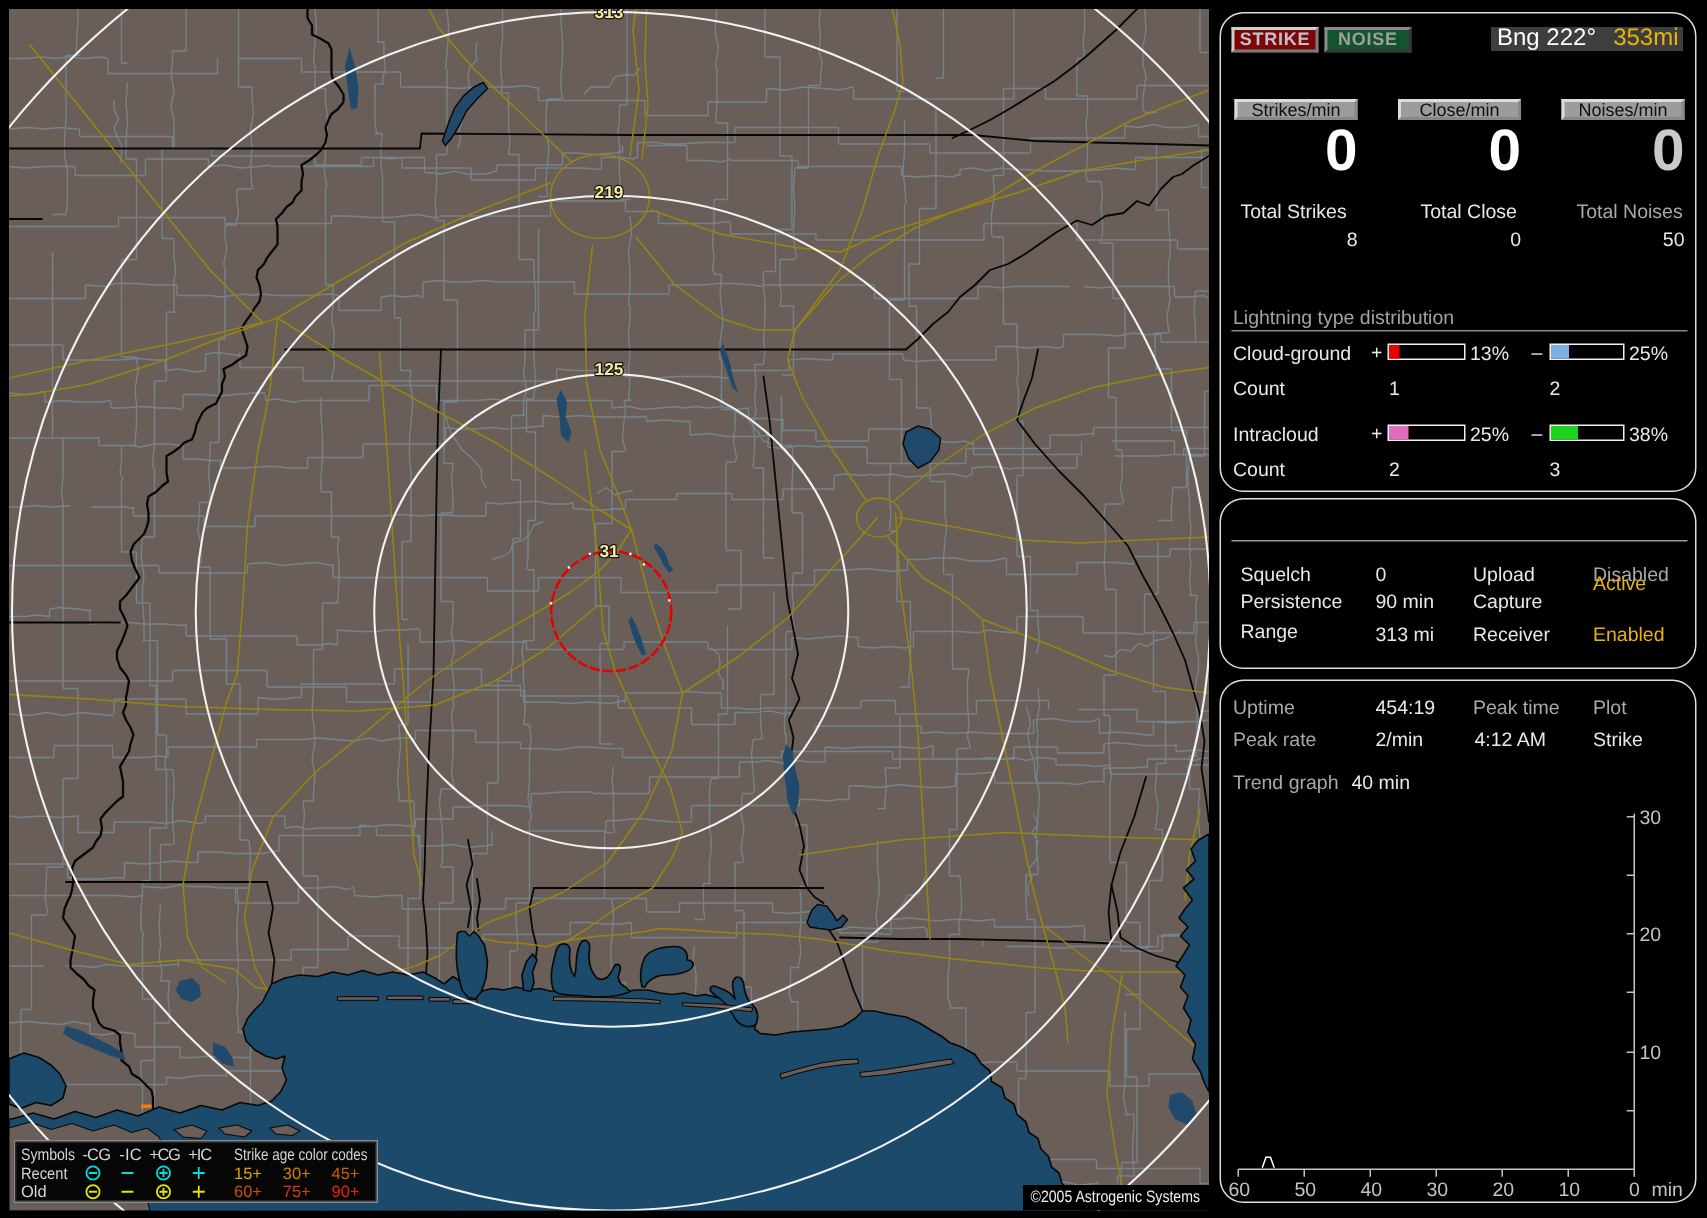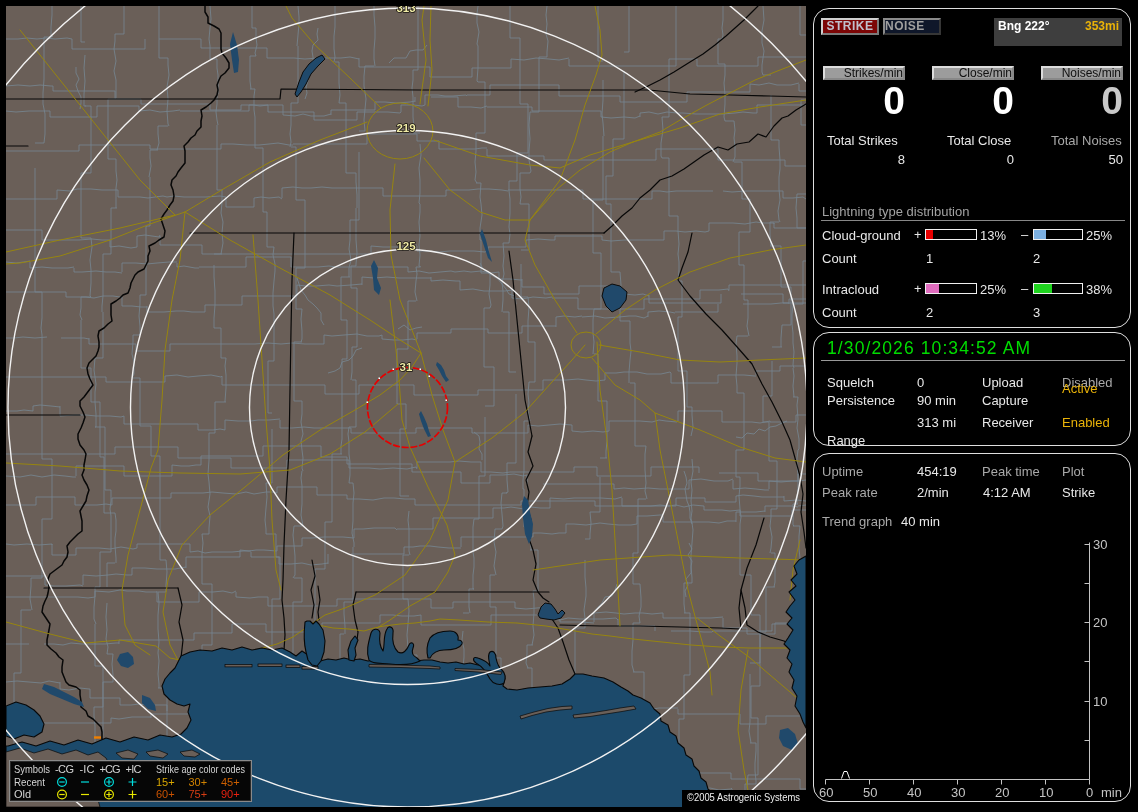--- a/index.html
+++ b/index.html
@@ -1,19 +1,19 @@
 <!DOCTYPE html>
 <html><head><meta charset="utf-8"><style>
 html,body{margin:0;padding:0;background:#000;width:1138px;height:812px;overflow:hidden}
 *{box-sizing:border-box}
 body{font-family:"Liberation Sans",sans-serif;position:relative}
 #map{position:absolute;left:6px;top:6px;width:800px;height:801px}
 .pbox{position:absolute;left:813px;width:318px;background:#000;border:1px solid #dedede;border-radius:16px}
 .abs{position:absolute;white-space:nowrap}
-.btn3d{position:absolute;background:#9c9c9c;border:2px outset #dcdcdc;color:#101010;font-size:12px;text-align:right}
+.btn3d{position:absolute;background:#9c9c9c;border:2px outset #dcdcdc;color:#101010;font-size:12px;text-align:center}
 .lbl{font-size:13px;color:#e8e8e8}
 .gry{color:#a9a9a9}
 .grn{color:#eab308}
 .bold{font-weight:normal}
 .bar{position:absolute;width:52px;height:11px;border:1px solid #f0f0f0;background:#000}
 .bar>div{height:100%}
 </style></head><body>
 <svg id="map" viewBox="6 6 800 801" width="800" height="801" xmlns="http://www.w3.org/2000/svg">
 <rect x="6" y="6" width="800" height="801" fill="#6a5f58"></rect>
 <g stroke="#76858f" stroke-width="0.9" fill="none" opacity="0.95">
@@ -187,22 +187,22 @@
 <text x="211" y="25" fill="#cc5f00">45+</text>
 <text x="146" y="37" fill="#c95200">60+</text>
 <text x="178.5" y="37" fill="#d63d14">75+</text>
 <text x="211" y="37" fill="#e82110">90+</text>
 </g>
 </svg>
 </div>
 
 <div class="pbox" style="top:8px;height:320px">
 <div class="abs" style="left:7px;top:9px;width:58px;height:17px;background:#7c0606;border:2px outset #cfcfcf;color:#c0c0cc;font-weight:bold;font-size:12px;text-align:center;line-height:13px;letter-spacing:0.5px">STRIKE</div>
-<div class="abs" style="left:69px;top:9px;width:58px;height:17px;background:#0f172a;border:2px outset #8a8a8a;color:#9f9f9f;font-weight:bold;font-size:12px;line-height:13px;letter-spacing:0.5px">NOISE</div>
-<div class="abs" style="left:180px;top:9px;width:128px;height:28px;background:#3e3e3e;color:#fff;font-weight:bold;font-size:12px;line-height:16px"><span style="margin-left:4px">Bng 222°</span><span class="grn" style="float:right;margin-right:3px">353mi</span></div>
+<div class="abs" style="left:69px;top:9px;width:58px;height:17px;background:#14532d;border:2px outset #8a8a8a;color:#9f9f9f;font-weight:bold;font-size:12px;text-align:center;line-height:13px;letter-spacing:0.5px">NOISE</div>
+<div class="abs" style="left:180px;top:9px;width:128px;height:16px;background:#3e3e3e;color:#fff;font-weight:normal;font-size:16px;line-height:16px"><span style="margin-left:4px">Bng 222°</span><span class="grn" style="float:right;margin-right:3px">353mi</span></div>
 <div class="btn3d" style="left:9px;top:57px;width:82px;height:14px;line-height:11px">Strikes/min</div>
 <div class="btn3d" style="left:118px;top:57px;width:82px;height:14px;line-height:11px">Close/min</div>
 <div class="btn3d" style="left:227px;top:57px;width:82px;height:14px;line-height:11px">Noises/min</div>
 <div class="abs" style="left:0;top:70px;width:91px;text-align:right;font-size:39px;font-weight:bold;color:#fff">0</div>
 <div class="abs" style="left:109px;top:70px;width:91px;text-align:right;font-size:39px;font-weight:bold;color:#fff">0</div>
 <div class="abs" style="left:218px;top:70px;width:91px;text-align:right;font-size:39px;font-weight:bold;color:#c9c9c9">0</div>
 <div class="abs lbl" style="left:13px;top:124px">Total Strikes</div>
 <div class="abs lbl" style="left:133px;top:124px">Total Close</div>
 <div class="abs lbl gry" style="left:237px;top:124px">Total Noises</div>
 <div class="abs lbl" style="left:0;top:143px;width:91px;text-align:right">8</div>
@@ -234,31 +234,30 @@
 <div class="bar" style="left:219px;top:274px;width:50px">
       <div style="width:38%;background:#1ed31e"></div>
     </div>
 <div class="abs bold lbl" style="left:272px;top:273px">38%</div>
 <div class="abs bold lbl" style="left:8px;top:296px">Count</div>
 <div class="abs bold lbl" style="left:112px;top:296px">2</div>
 <div class="abs bold lbl" style="left:219px;top:296px">3</div>
 </div>
 
 <div class="pbox" style="top:332px;height:114px">
-<div class="abs bold" style="left:13px;top:5px;font-size:17.5px;letter-spacing:1.1px;color:#00dc00">1/30/2026 10:34:52 AM</div>
 <div class="abs" style="left:7px;top:27px;width:304px;border-top:1px solid #999"></div>
 <div class="abs lbl" style="left:13px;top:42px">Squelch</div>
     <div class="abs lbl" style="left:103px;top:42px">0</div>
 <div class="abs lbl" style="left:168px;top:42px">Upload</div>
     <div class="abs lbl gry" style="left:248px;top:42px">Disabled</div>
 <div class="abs lbl" style="left:13px;top:60px">Persistence</div>
     <div class="abs lbl" style="left:103px;top:60px">90 min</div>
 <div class="abs lbl" style="left:168px;top:60px">Capture</div>
     <div class="abs lbl grn" style="left:248px;top:48px">Active</div>
-<div class="abs lbl" style="left:13px;top:100px">Range</div>
+<div class="abs lbl" style="left:13px;top:80px">Range</div>
     <div class="abs lbl" style="left:103px;top:82px">313 mi</div>
 <div class="abs lbl" style="left:168px;top:82px">Receiver</div>
     <div class="abs lbl grn" style="left:248px;top:82px">Enabled</div>
 </div>
 
 <div class="pbox" style="top:453px;height:349px">
 <div class="abs lbl gry" style="left:8px;top:10px">Uptime</div>
     <div class="abs lbl" style="left:103px;top:10px">454:19</div>
 <div class="abs lbl gry" style="left:168px;top:10px">Peak time</div>
     <div class="abs lbl gry" style="left:248px;top:10px">Plot</div>

